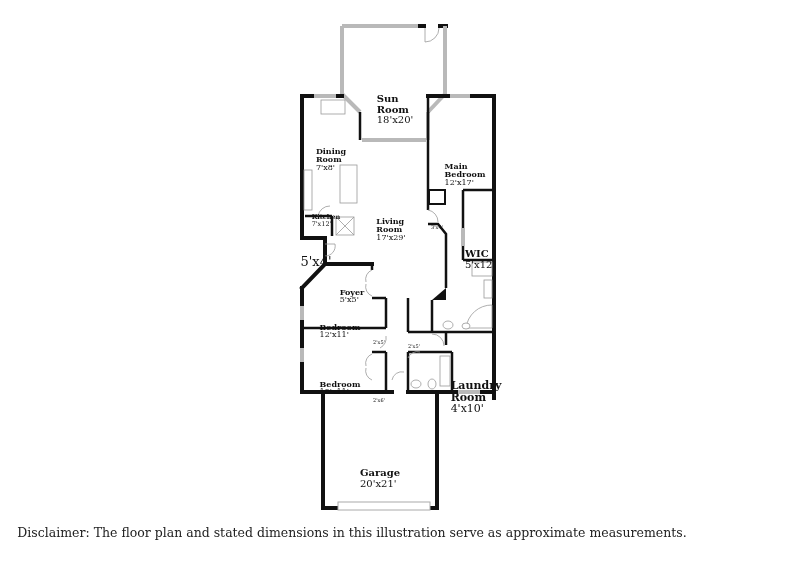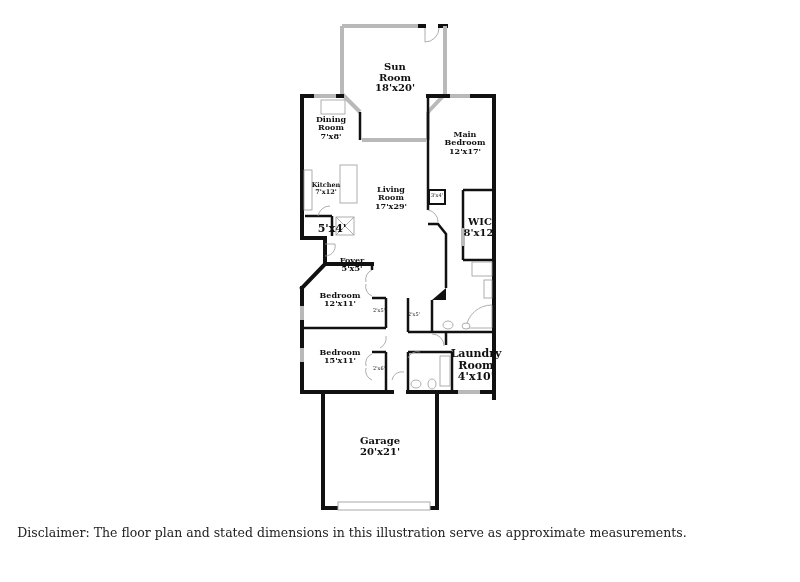--- a/index.html
+++ b/index.html
@@ -3,25 +3,25 @@
 <meta charset="utf-8">
 <style>
   html, body { margin: 0; padding: 0; background: #ffffff; }
   body { width: 800px; height: 582px; position: relative; overflow: hidden; font-family: "DejaVu Serif", "Liberation Serif", serif; }
   #plan { position: absolute; left: 0; top: 0; width: 800px; height: 520px; }
   .wall { stroke: #111111; stroke-width: 4; fill: none; stroke-linecap: square; }
   .iwall { stroke: #111111; stroke-width: 2.5; fill: none; }
   .win { stroke: #b9b9b9; stroke-width: 4; fill: none; }
   .door { stroke: #999999; stroke-width: 0.8; fill: none; }
   .fixture { stroke: #999999; stroke-width: 0.8; fill: #ffffff; }
-  .label { position: absolute; text-align: center; color: #111111; font-weight: bold; line-height: 1.05; font-family: "DejaVu Serif", "Liberation Serif", serif; transform: translateX(-50%); white-space: nowrap; }
+  .label { position: absolute; color: #111111; font-weight: bold; line-height: 1.05; font-family: "DejaVu Serif", "Liberation Serif", serif; transform: translateX(-50%); white-space: nowrap; margin-top: 32px; }
   .lg { font-size: 10px; }
   .md { font-size: 8px; }
   .sm { font-size: 5px; font-weight: normal; }
-  .dim { font-weight: bold; }
+  .dim { font-weight: normal; }
   #disclaimer { position: absolute; left: 0; top: 524px; width: 704px; text-align: center; font-family: "DejaVu Serif", "Liberation Serif", serif; font-size: 12.5px; color: #222222; line-height: 17px; }
 </style>
 </head>
 <body>
 
 <svg id="plan" viewBox="0 0 800 520" xmlns="http://www.w3.org/2000/svg">
 
   <g>
     <line class="win" x1="342" y1="26" x2="420" y2="26"></line>
     <line class="wall" x1="420" y1="26" x2="424" y2="26"></line>
@@ -144,23 +144,23 @@
   <div>Kitchen</div>
   <div class="dim">7'x12'</div>
 </div>
 <div class="label md" style="left:391px;top:185px;">
   <div>Living</div>
   <div>Room</div>
   <div class="dim">17'x29'</div>
 </div>
 <div class="label" style="left:480px;top:217px;font-size:10px;">
   <div>WIC</div>
-  <div class="dim">8'x12'</div>
+  <div class="dim">5'x12'</div>
 </div>
-<div class="label" style="left:332px;top:223px;font-size:11px;">
+<div class="label" style="left:316px;top:223px;font-size:13px;">
   <div class="dim">5'x4'</div>
 </div>
 <div class="label md" style="left:352px;top:256px;">
   <div>Foyer</div>
   <div class="dim">5'x5'</div>
 </div>
 <div class="label md" style="left:340px;top:291px;">
   <div>Bedroom</div>
   <div class="dim">12'x11'</div>
 </div>

